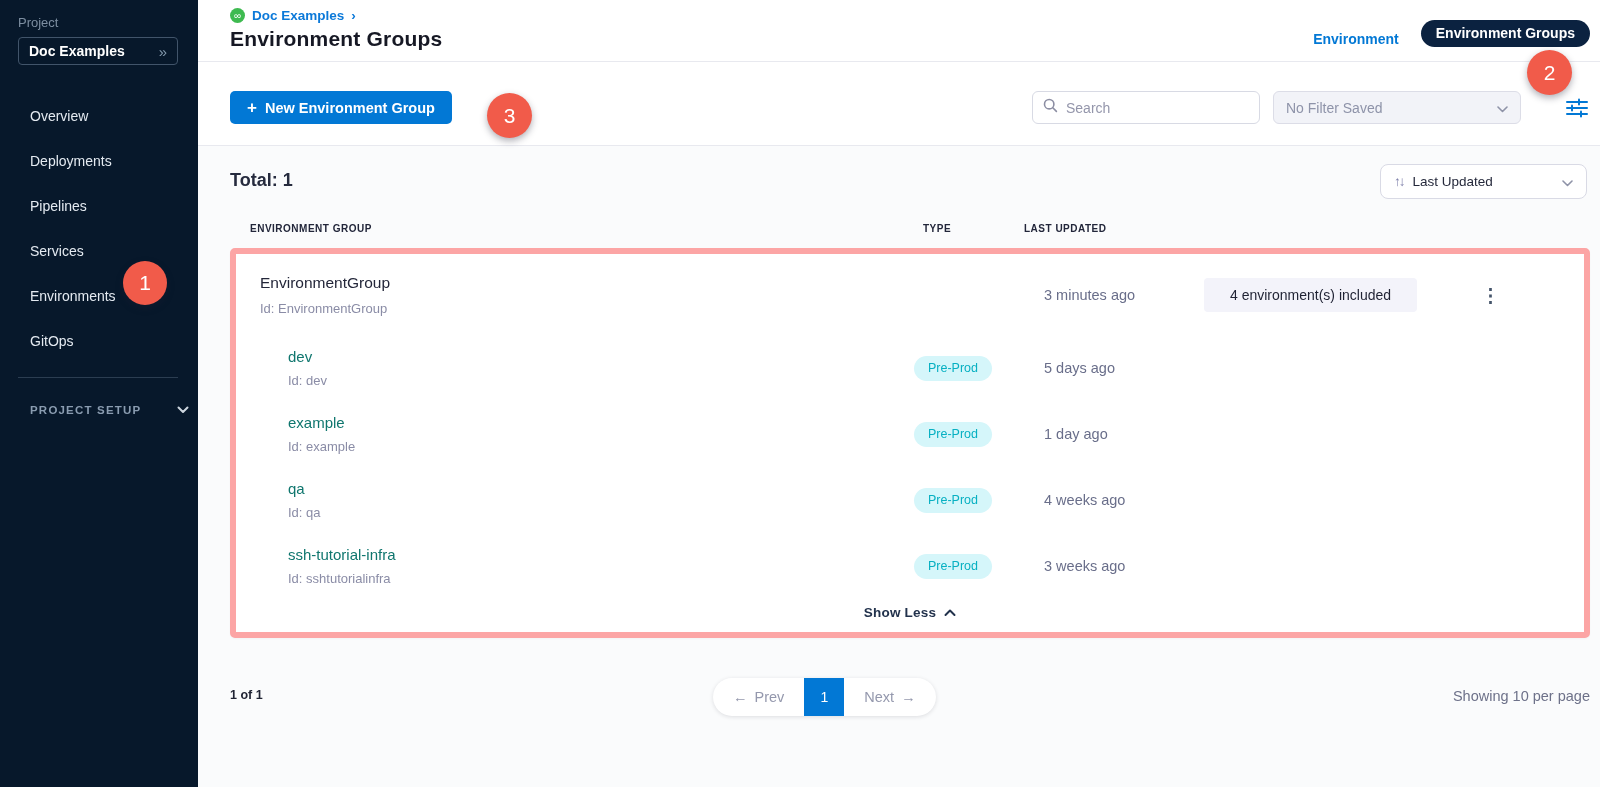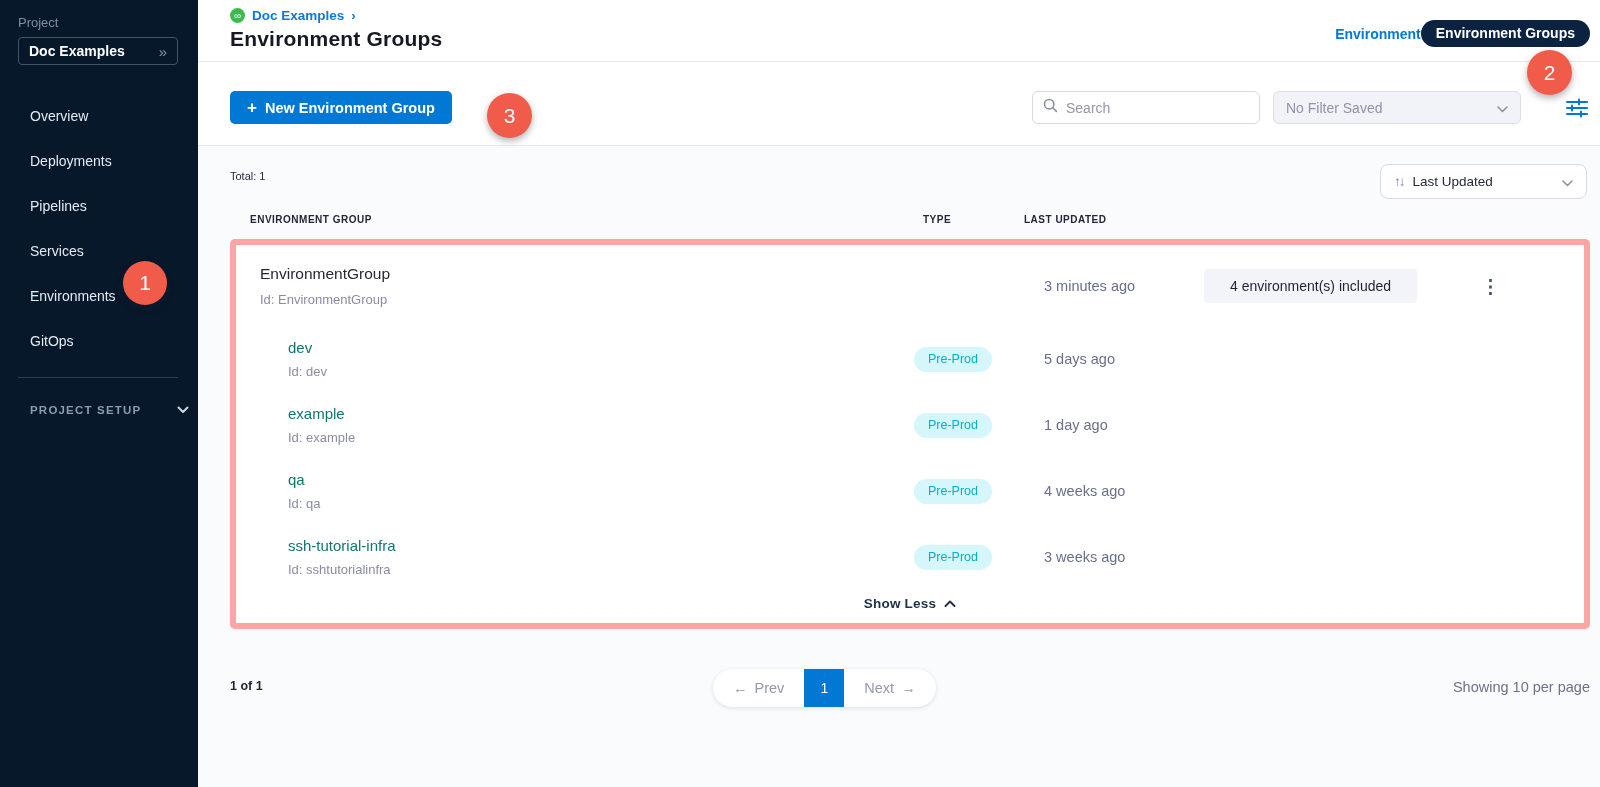--- a/index.html
+++ b/index.html
@@ -26,21 +26,21 @@
   .main { position:absolute; left:198px; top:0; width:1402px; height:787px; background:#fff; }
 
   
   .hdr { position:relative; height:62px; background:#fff; border-bottom:1px solid #e8e9ef; padding:8px 10px 0 32px; }
   .crumbs { display:flex; align-items:center; gap:7px; }
   .env-ico { width:15px; height:15px; border-radius:50%; background:#3eba50; color:#fff; font-size:10px;
              display:flex; align-items:center; justify-content:center; line-height:1; }
   .crumb-link { color:#0b79d9; font-size:13.5px; font-weight:600; cursor:pointer; }
   .crumb-sep { color:#0b79d9; font-size:13.5px; font-weight:600; }
   .page-title { margin-top:4px; font-size:21px; font-weight:bold; color:#161824; letter-spacing:.2px; }
-  .hdr-tabs { position:absolute; right:10px; top:20px; display:flex; align-items:center; }
+  .hdr-tabs { position:absolute; right:10px; top:20px; display:flex; align-items:flex-end; gap:22px; }
   .tab-link { color:#0278d5; font-size:14px; font-weight:600; cursor:pointer; }
   .tab-pill { background:#0b2240; color:#fff; font-size:14px; font-weight:bold; padding:5px 15px 6px;
               border-radius:999px; cursor:pointer; }
 
   
   .toolbar { height:84px; background:#fff; border-bottom:1px solid #e8e9ef; display:flex; align-items:center;
              padding:8px 10px 0 32px; }
   .btn-new { height:33px; background:#0278d5; border:none; border-radius:5px; color:#fff; font-family:inherit;
              font-size:14.5px; font-weight:bold; padding:0 17px; display:flex; align-items:center; gap:8px; cursor:pointer; }
   .btn-new .plus { font-size:17px; font-weight:bold; line-height:1; }
@@ -50,21 +50,21 @@
   .search-box input { border:none; outline:none; flex:1; font-family:inherit; font-size:14px; color:#3c3f52; background:transparent; }
   .search-box input::placeholder { color:#9496ab; }
   .filter-select { margin-left:13px; width:248px; height:33px; background:#f2f3f8; border:1px solid #dcdde7;
                    border-radius:6px; display:flex; align-items:center; justify-content:space-between;
                    padding:0 12px; cursor:pointer; }
   .filter-select .fs-label { font-size:14px; color:#8e93a9; }
   .sliders-btn { margin-left:45px; margin-right:2px; cursor:pointer; display:inline-flex; }
 
   
   .content { position:relative; height:641px; background:#fafbfc; padding:24px 10px 0 32px; }
-  .total { font-size:11px; color:#262b3e; }
+  .total { font-size:18px; color:#262b3e;font-weight:bold; }
   .sort-box { position:absolute; top:18px; right:13px; width:207px; height:35px; background:#fff;
               border:1px solid #d9dae5; border-radius:8px; display:flex; align-items:center; padding:0 13px; cursor:pointer; }
   .sort-arrows { color:#7d7fa9; font-size:13.5px; letter-spacing:-2px; margin-right:9px; }
   .sort-label { font-size:13.5px; font-weight:500; color:#24283a; flex:1; }
 
   .col-heads { margin-top:32px; display:grid; grid-template-columns:673px 101px 1fr; }
   .col-head { font-size:10px; font-weight:bold; color:#22263a; letter-spacing:.5px;margin-left:20px; }
 
   .card { margin-top:14px; background:#fff; border:6px solid #fca5a5; border-radius:5px;
           padding:0 24px; box-shadow:0 1px 2px rgba(20,20,40,.03); }

